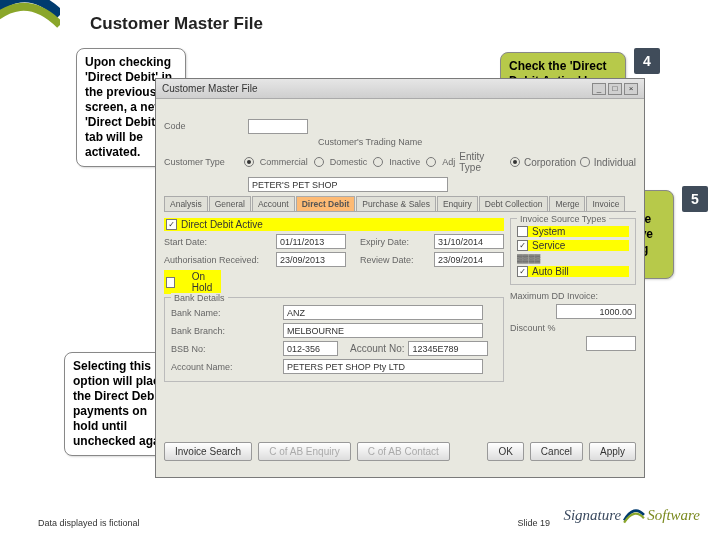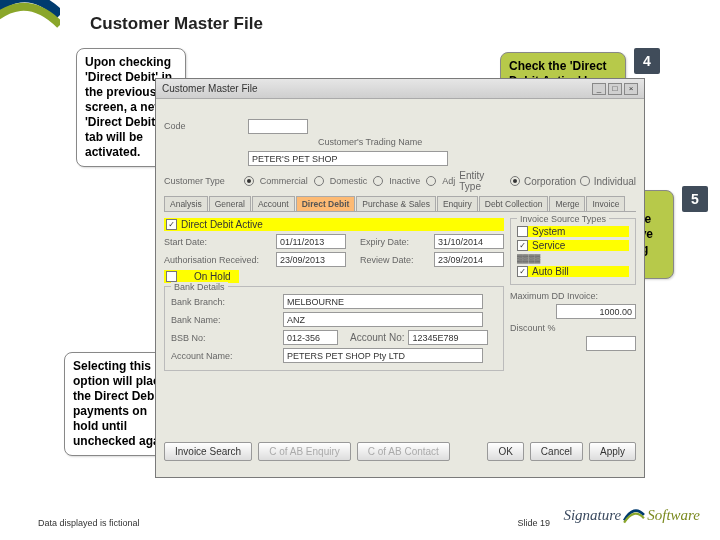--- a/index.html
+++ b/index.html
@@ -82,43 +82,43 @@
       <div>_</div>
       <div>□</div>
       <div>×</div>
     </div>
   </div>
   <div class="dlg-body">
     <div class="row">
       <span class="lbl">Code</span>
       <div class="txtfield" style="width:60px;"></div>
       <span class="lbl" style="width:auto; margin-left:6px;margin-top:32px;">Customer's Trading Name</span>
-    </div>
-    <div class="row">
-      <span class="lbl">&nbsp;</span>
-      <div class="txtfield hl" style="width:200px;">PETER'S PET SHOP</div>
     </div>
     <div class="row">
       <span class="lbl">Customer Type</span>
       <div class="radio-row">
         <span class="radio sel"></span>
           <span>Commercial</span>
         <span class="radio"></span>
           <span>Domestic</span>
         <span class="radio"></span>
           <span>Inactive</span>
         <span class="radio"></span>
           <span>Adj</span>
       </div>
       <span style="margin-left:auto; color:#666;">Entity Type</span>
       <span class="radio sel"></span>
         <span style="color:#666;">Corporation</span>
       <span class="radio"></span>
         <span style="color:#666;">Individual</span>
     </div>
+    <div class="row">
+      <span class="lbl">&nbsp;</span>
+      <div class="txtfield hl" style="width:200px;">PETER'S PET SHOP</div>
+    </div>
 
     <div class="tabstrip">
       <div class="tab">Analysis</div>
       <div class="tab">General</div>
       <div class="tab">Account</div>
       <div class="tab active hl">Direct Debit</div>
       <div class="tab">Purchase &amp; Sales</div>
       <div class="tab">Enquiry</div>
       <div class="tab">Debt Collection</div>
       <div class="tab">Merge</div>
@@ -137,35 +137,35 @@
           <div class="txtfield hl" style="width:70px;">01/11/2013</div>
           <span class="flbl" style="width:70px; margin-left:10px;">Expiry Date:</span>
           <div class="txtfield hl" style="width:70px;">31/10/2014</div>
         </div>
         <div class="fr">
           <span class="flbl">Authorisation Received:</span>
           <div class="txtfield hl" style="width:70px;">23/09/2013</div>
           <span class="flbl" style="width:70px; margin-left:10px;">Review Date:</span>
           <div class="txtfield hl" style="width:70px;">23/09/2014</div>
         </div>
-        <div class="fr hl" style="padding:1px 2px; width:75px;gap:17px;">
+        <div class="fr hl" style="padding:1px 2px; width:57px;gap:17px;">
           <span class="cb"></span>
           <span>On Hold</span>
         </div>
 
         <div class="fieldset">
           <span class="legend">Bank Details</span>
           <div class="content">
             <div class="fr">
+                <span class="flbl">Bank Name:</span>
+                <div class="txtfield hl" style="width:200px;">ANZ</div>
+              </div>
+            <div class="fr">
                 <span class="flbl">Bank Branch:</span>
                 <div class="txtfield hl" style="width:200px;">MELBOURNE</div>
-              </div>
-            <div class="fr">
-                <span class="flbl">Bank Name:</span>
-                <div class="txtfield hl" style="width:200px;">ANZ</div>
               </div>
             <div class="fr">
               <span class="flbl">BSB No:</span>
                 <div class="txtfield hl" style="width:55px;">012-356</div>
               <span style="margin-left:8px; color:#666;">Account No:</span>
                 <div class="txtfield hl" style="width:80px;">12345E789</div>
             </div>
             <div class="fr">
                 <span class="flbl">Account Name:</span>
                 <div class="txtfield hl" style="width:200px;">PETERS PET SHOP Pty LTD</div>

